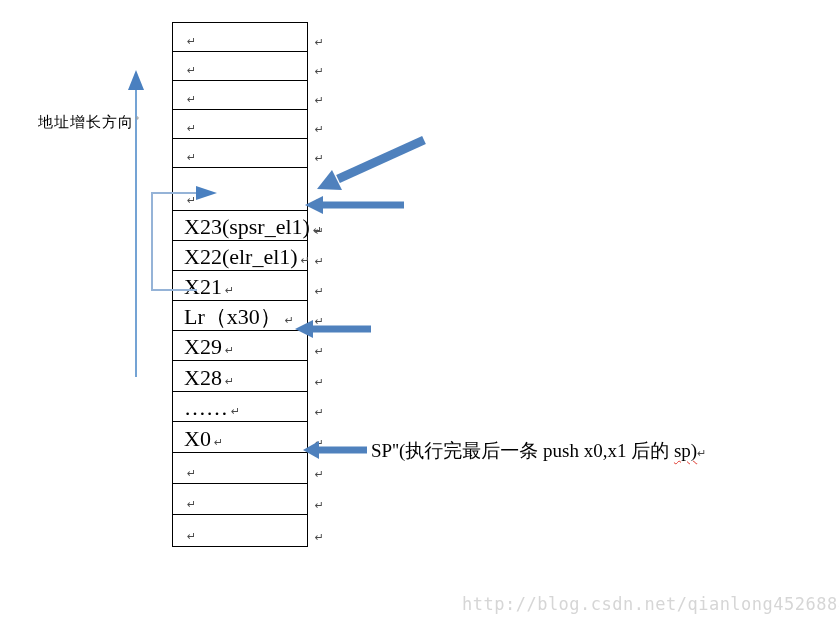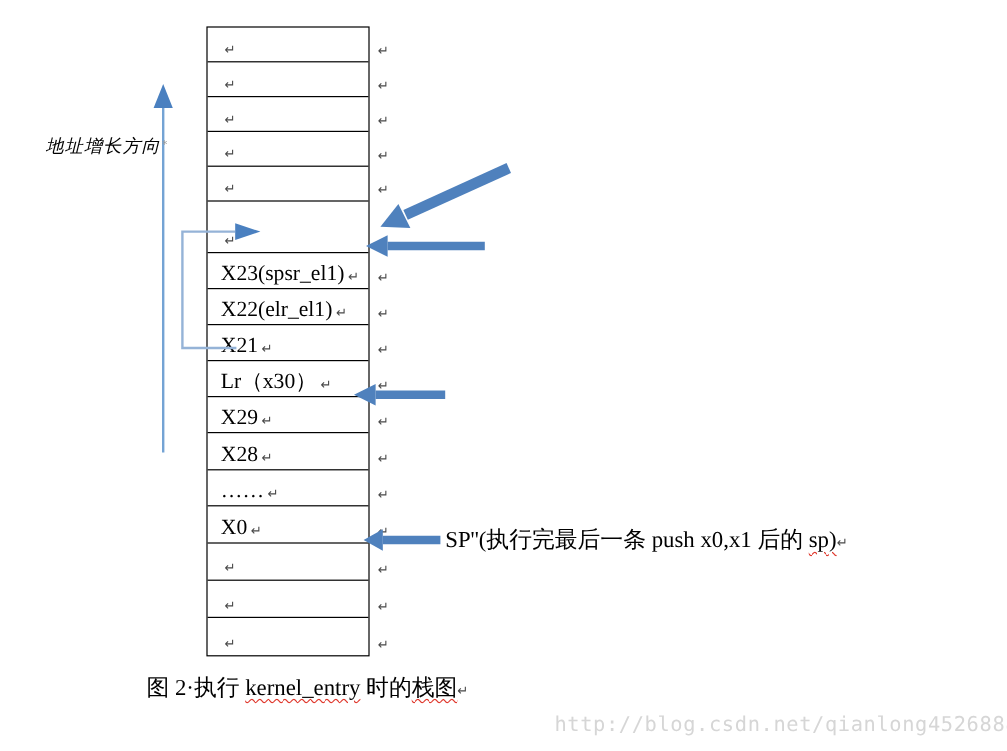--- a/index.html
+++ b/index.html
@@ -4,41 +4,41 @@
 <style>
   html,body{margin:0;padding:0;background:#fff;}
   .canvas{position:relative;width:839px;height:626px;background:#fff;overflow:hidden;
           font-family:"Liberation Serif","DejaVu Serif",serif;color:#000;}
 
   
   .stack{position:absolute;left:172px;top:22px;width:136px;border:1px solid #000;box-sizing:border-box;z-index:1;}
   .srow{position:relative;display:flex;align-items:flex-end;box-sizing:border-box;
         border-bottom:1px solid #000;padding:0 0 3px 11px;}
   .srow:last-child{border-bottom:none;}
-  .cell-label{font-size:18px;line-height:20px;white-space:nowrap;margin-top:11px;}
+  .cell-label{font-size:22px;line-height:20px;white-space:nowrap;margin-top:11px;}
   .mark{font-family:"DejaVu Sans",sans-serif;font-size:11px;line-height:12px;color:var(--mark-gray);}
   .mark.in{margin-left:3px;}
   .mark.out{position:absolute;right:-17px;bottom:2px;}
 
   
   .overlay{position:absolute;left:0;top:0;z-index:5;pointer-events:none;}
   .thick-shaft{stroke:var(--arrow-blue);}
   .thick-head{fill:var(--arrow-blue);}
   .thin{stroke:var(--connector-blue);fill:none;}
   .axis-line{stroke:var(--axis-blue);}
   .solid-head{fill:var(--head-blue);}
 
   
   .ann{position:absolute;font-size:19px;line-height:29px;white-space:nowrap;z-index:10;}
   .sq{text-decoration-line:underline;text-decoration-style:wavy;
       text-decoration-color:var(--squiggle-red);text-decoration-thickness:1px;text-underline-offset:3px;}
   .tab-mark{color:#8a8a8a;font-size:15px;}
   .ann .mark, .caption .mark{font-size:11px;color:var(--mark-gray);font-family:"DejaVu Sans",sans-serif;}
 
-  .dir-label{position:absolute;left:38px;top:113px;font-size:15px;letter-spacing:1px;z-index:10;font-style:italic;}
+  .dir-label{position:absolute;left:38px;top:113px;font-size:15px;letter-spacing:1px;z-index:10;}
   .anchor-mark{font-size:9px;color:#9a9a9a;vertical-align:4px;margin-left:1px;
                font-family:"DejaVu Sans",sans-serif;}
 
   .caption{position:absolute;left:122px;top:560px;font-size:19px;white-space:nowrap;z-index:10;}
 
   .watermark{position:absolute;left:462px;top:594px;font-family:"DejaVu Sans Mono","Liberation Mono",monospace;
              font-size:17px;letter-spacing:0.5px;color:var(--watermark-gray);white-space:nowrap;z-index:2;}
 </style>
 </head>
 <body>
@@ -162,17 +162,16 @@
     </g>
   </svg>
 
   <div class="ann" style="left:366px;top:99px;">
   </div>
 
 
 
   <div class="ann" style="left:371px;top:436px;text-align:center;"><span>SP''(执行完最后一条 push x0,x1 后的 </span><span class="sq">sp)</span><span class="mark">↵</span></div>
 
-  <div class="caption"><span>图 2·执行 </span><span class="sq">kernel_entry</span><span> 时的</span><span class="sq">栈图</span><span class="mark">↵</span></div>
 
   <div class="watermark">http://blog.csdn.net/qianlong4526888</div>
 
 </div>
 
 </body></html>

